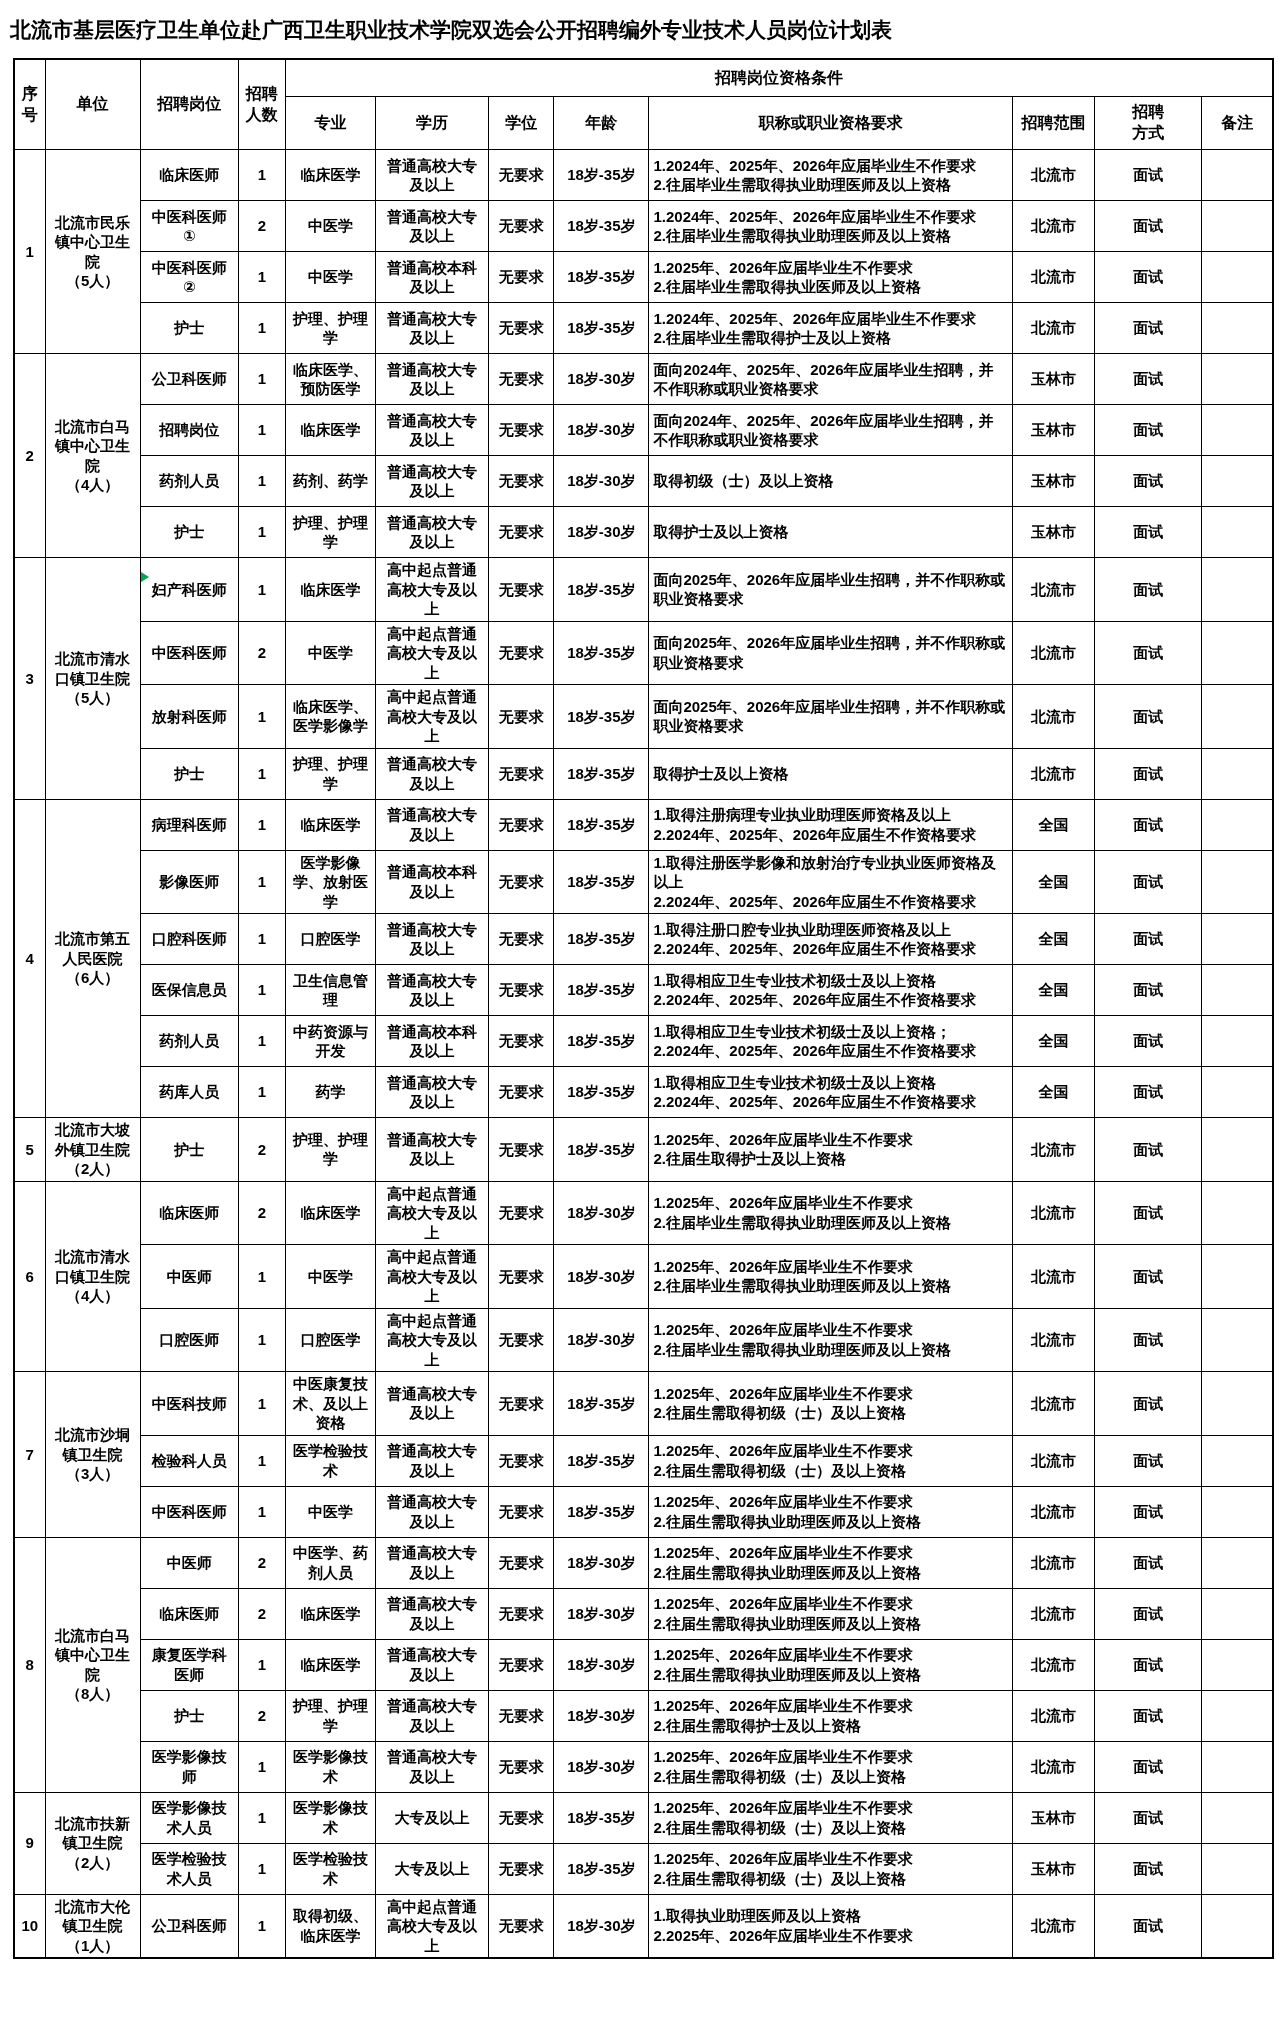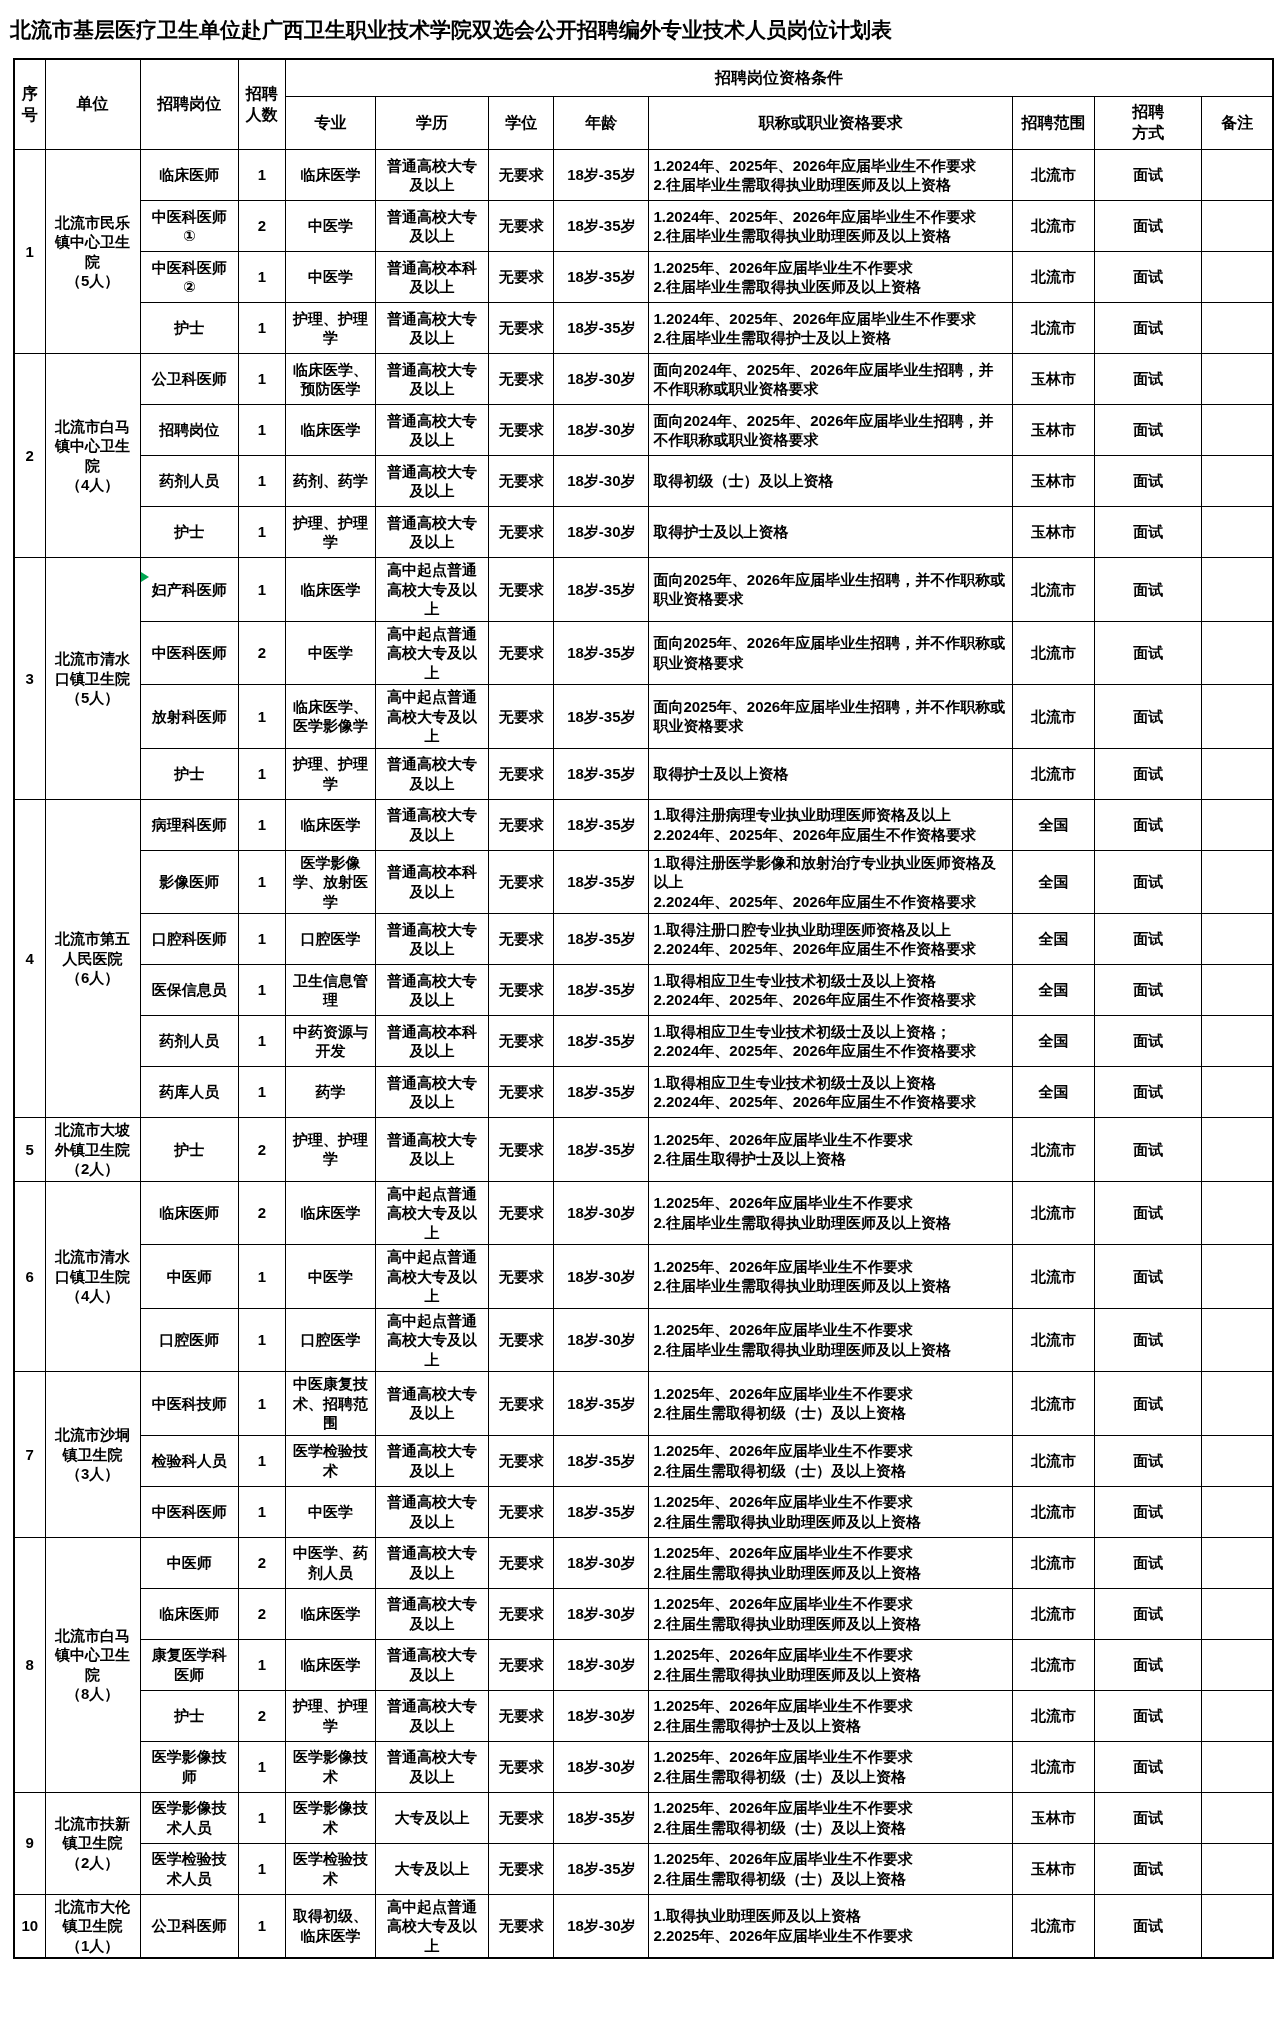--- a/index.html
+++ b/index.html
@@ -369,21 +369,21 @@
         <td>北流市</td>
         <td>面试</td>
         <td></td>
       </tr>
       <tr>
         <td rowspan="3">7</td>
         <td rowspan="3">北流市沙垌镇卫生院
 （3人）</td>
         <td>中医科技师</td>
         <td>1</td>
-        <td>中医康复技术、招聘范围</td>
+        <td>中医康复技术、及以上资格</td>
         <td>普通高校大专及以上</td>
         <td>无要求</td>
         <td>18岁-35岁</td>
         <td class="req">1.2025年、2026年应届毕业生不作要求
 2.往届生需取得初级（士）及以上资格</td>
         <td>北流市</td>
         <td>面试</td>
         <td></td>
       </tr>
       <tr>

